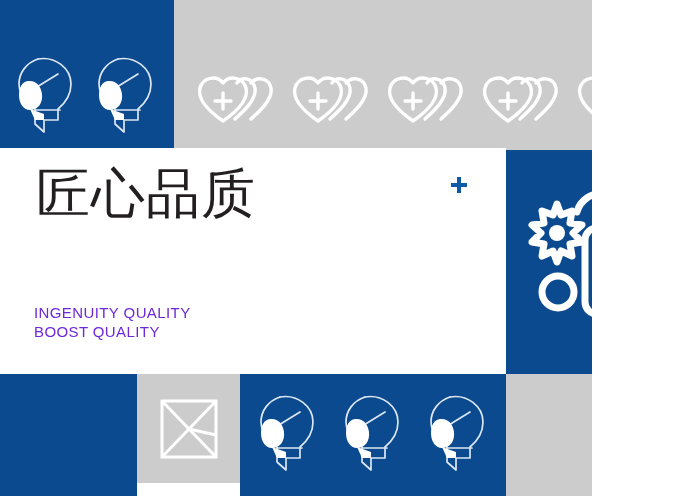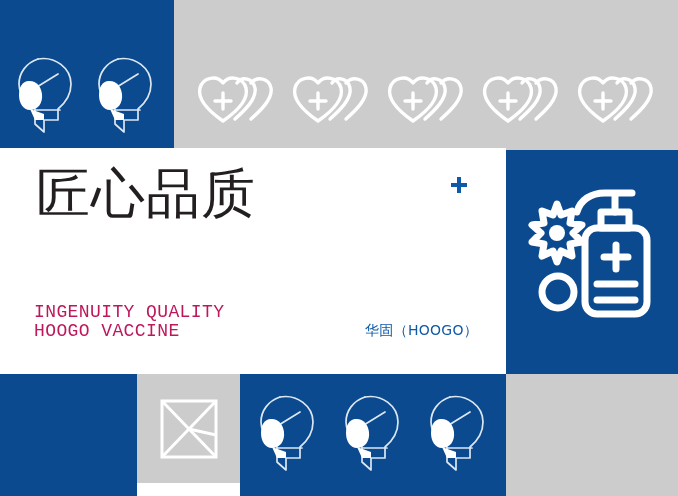--- a/index.html
+++ b/index.html
@@ -1,20 +1,20 @@
 <!DOCTYPE html>
 <html style="--blue: #0B4A8F; --blue2: #0E59A8; --gray: #CCCCCC;"><head>
 <meta charset="utf-8">
 <style>
   html,body{margin:0;padding:0;background:#ffffff;}
   body{font-family:"Liberation Sans","DejaVu Sans",sans-serif;}
 
   #poster{
     position:relative;
-    width:678px;height:496px;
+    width:592px;height:496px;
     background:#ffffff;
     overflow:hidden;
   }
 
   
   .blk{position:absolute;}
 
   #top-left-blue{left:0;top:0;width:174px;height:148px;background:var(--blue);}
   #top-gray{left:174px;top:0;width:504px;height:150px;background:var(--gray);}
 
@@ -57,26 +57,25 @@
     letter-spacing:1px;
     font-weight:400;
     color:#231f20;
     white-space:nowrap;
     font-family:"DejaVu Sans","Liberation Sans",sans-serif;
   }
   .hl-accent{color:var(--blue2);}
 
   #subtitle{position:absolute;left:34px;top:303px;}
   .sub-line{
-    font-size:18px;
+    font-size:15px;
     line-height:19px;
     letter-spacing:.4px;
-    color:#be185d;
+    color:#6d28d9;
     white-space:nowrap;
-    font-family:Liberation Mono, monospace;
   }
 
   #brand{
     position:absolute;left:365px;top:322px;
     font-size:14px;letter-spacing:.3px;color:var(--blue2);
     white-space:nowrap;
     font-family:"DejaVu Sans","Liberation Sans",sans-serif;
   }
 
   svg{display:block;overflow:visible;}
@@ -179,24 +178,23 @@
       </svg>
     </span>
   </div>
 
   <div id="headline">
     <div class="hl-line">匠心品质</div>
   </div>
 
   <div id="subtitle">
     <div class="sub-line">INGENUITY QUALITY</div>
-    <div class="sub-line">HOOGO VACCINE</div>
-  </div>
-
-  <div id="brand">华固（HOOGO）</div>
+    <div class="sub-line">BOOST QUALITY</div>
+  </div>
+
 
   <div id="accent-plus">
     <svg width="20" height="20" viewBox="0 0 20 20">
       <path d="M8 2 L12 2 L12 8 L18 8 L18 12 L12 12 L12 18 L8 18 L8 12 L2 12 L2 8 L8 8 Z" fill="#0E59A8"></path>
     </svg>
   </div>
 
   <div id="sanitizer">
     <svg width="132" height="148" viewBox="0 0 132 148">
 

